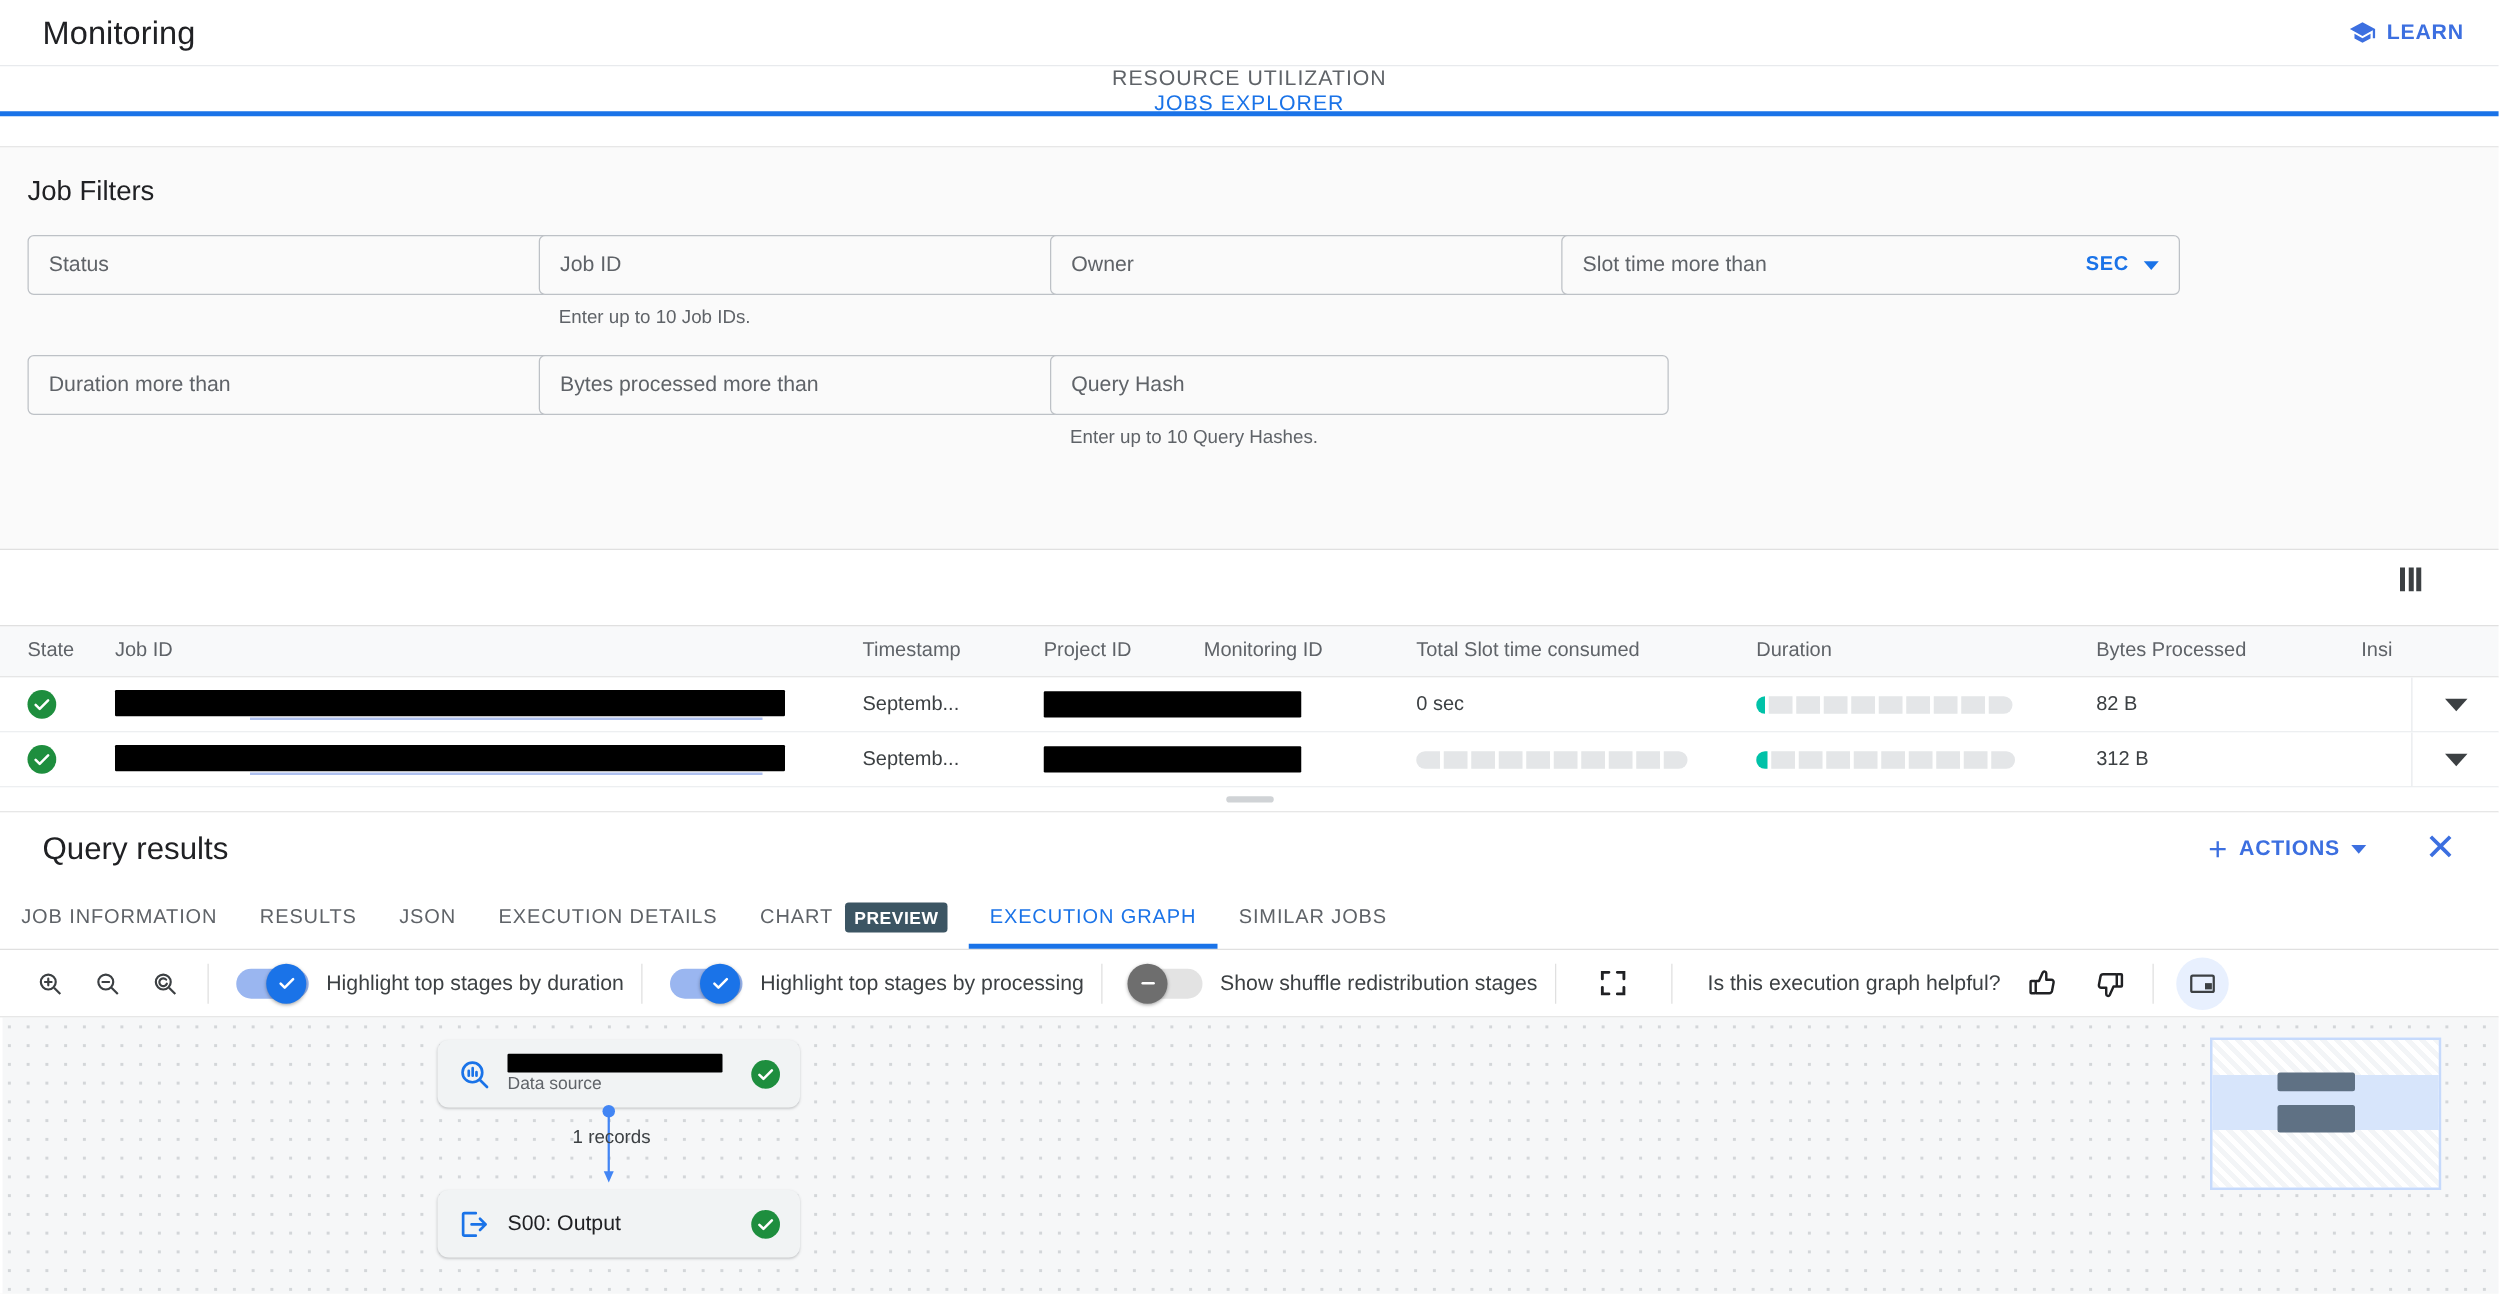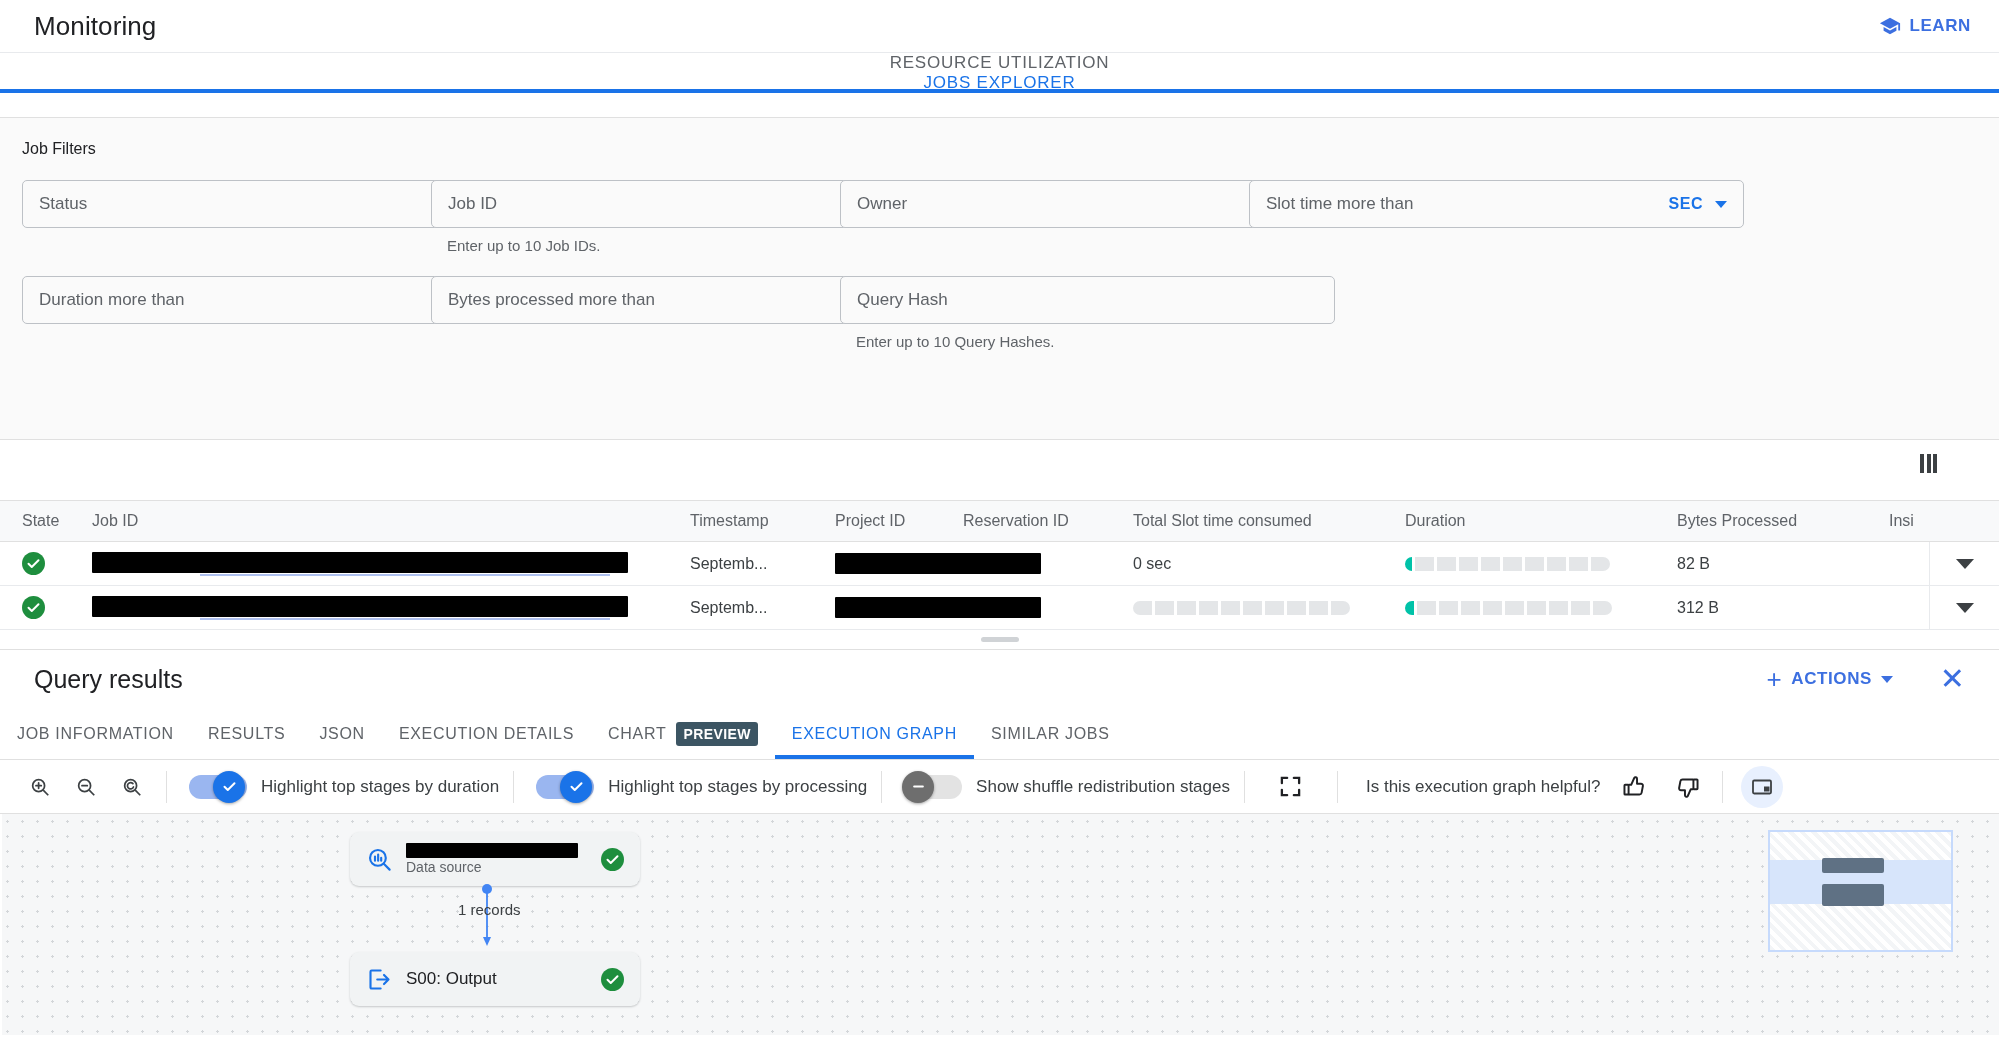--- a/index.html
+++ b/index.html
@@ -44,21 +44,21 @@
     content:""; position:absolute; left:0; right:0; bottom:0; height:4px;
     background:#1a73e8;
   }
 
   
   .filters {
     background:#fafafa; border-bottom:1px solid #e0e0e0;
     padding:22px 0 30px 0; height:322px;
   }
   .filters-title {
-    font-size:16px; color:#202124; font-weight:500;
+    font-size:22px; color:#202124; font-weight:500;
     margin:0 0 22px 22px;
   }
   .filter-row { display:flex; padding:0 22px; gap:0; }
   .filter-cell { width:495px; position:relative; }
   .filter-cell + .filter-cell { margin-left:-110px; }
   .field {
     height:48px; border:1px solid #bdc1c6; border-radius:5px;
     background:#fafafa; display:flex; align-items:center;
     padding:0 16px; position:relative; cursor:text;justify-content:space-between;
   }
@@ -302,21 +302,21 @@
         <i></i>
       </div>
   </div>
 
   <div class="jtable">
     <div class="jhead">
       <div class="c-state">State</div>
       <div class="c-jobid">Job ID</div>
       <div class="c-ts">Timestamp</div>
       <div class="c-proj">Project ID</div>
-      <div class="c-res">Reservation ID</div>
+      <div class="c-res">Monitoring ID</div>
       <div class="c-slot">Total Slot time consumed</div>
       <div class="c-dur">Duration</div>
       <div class="c-bytes">Bytes Processed</div>
       <div class="c-insi">Insi</div>
     </div>
 
     <div class="jrow">
       <div class="c-state">
         <span class="check-circle">
           <svg width="15" height="15" viewBox="0 0 24 24" fill="none" stroke="#fff" stroke-width="3.2" stroke-linecap="round" stroke-linejoin="round">

